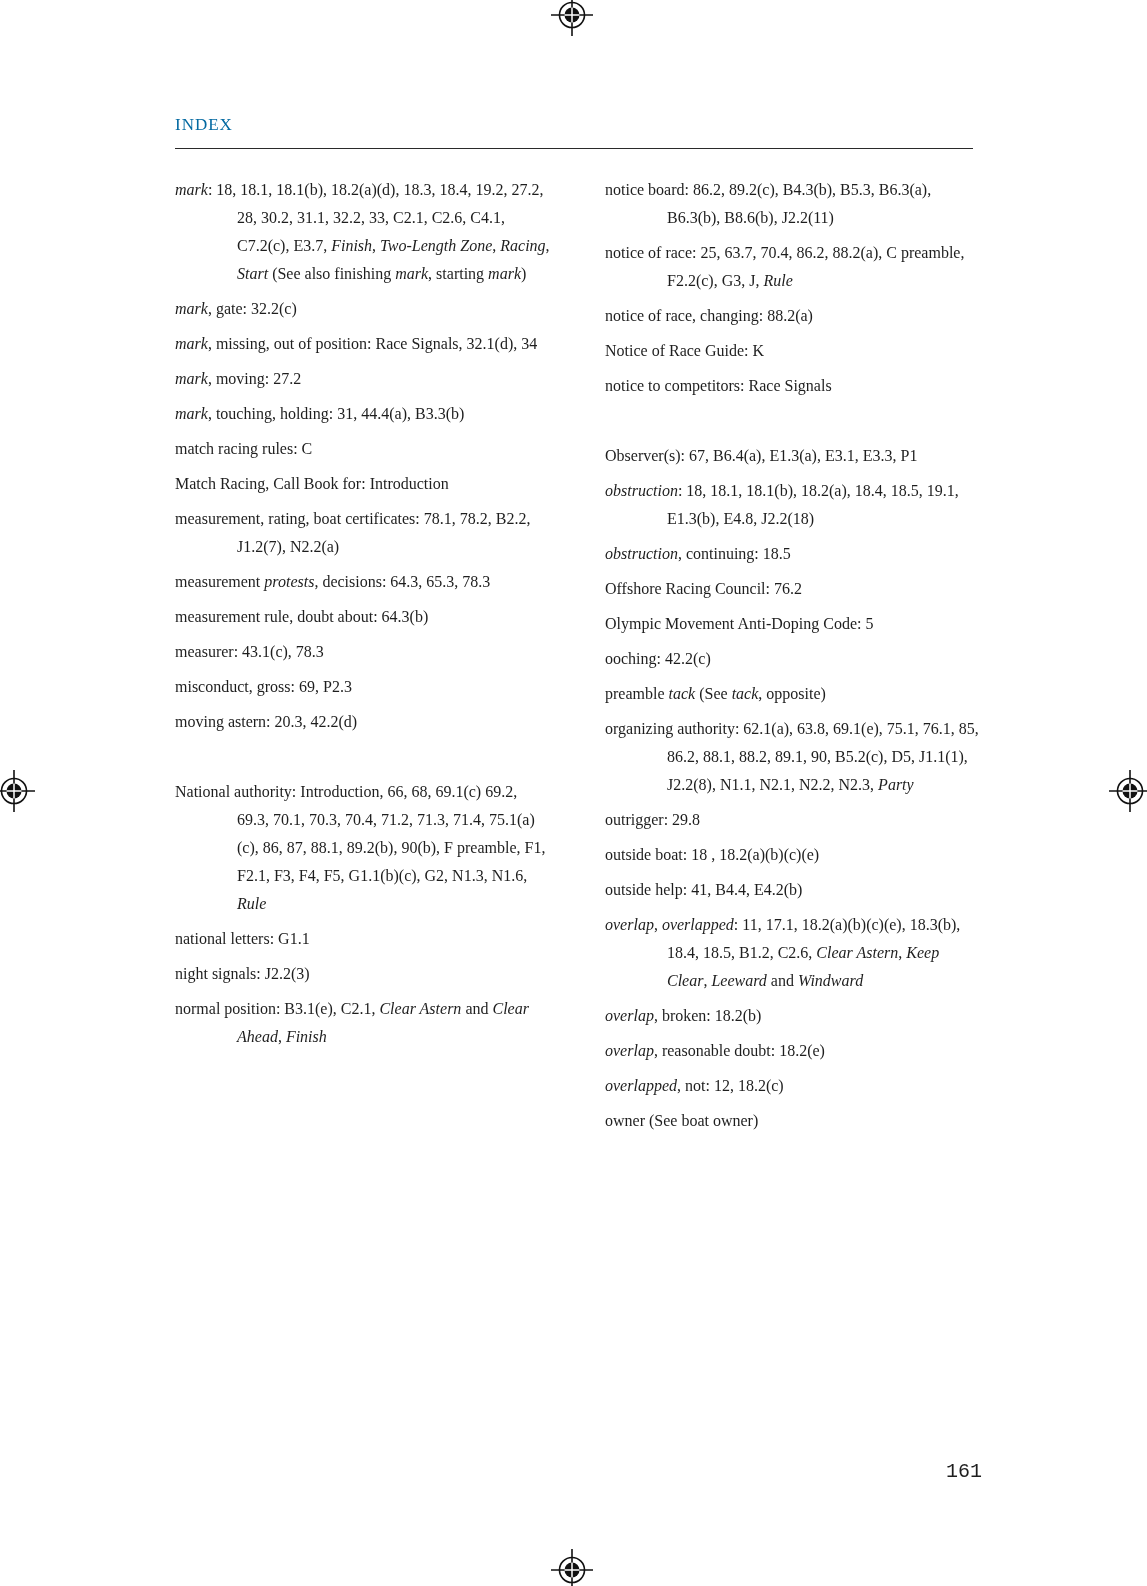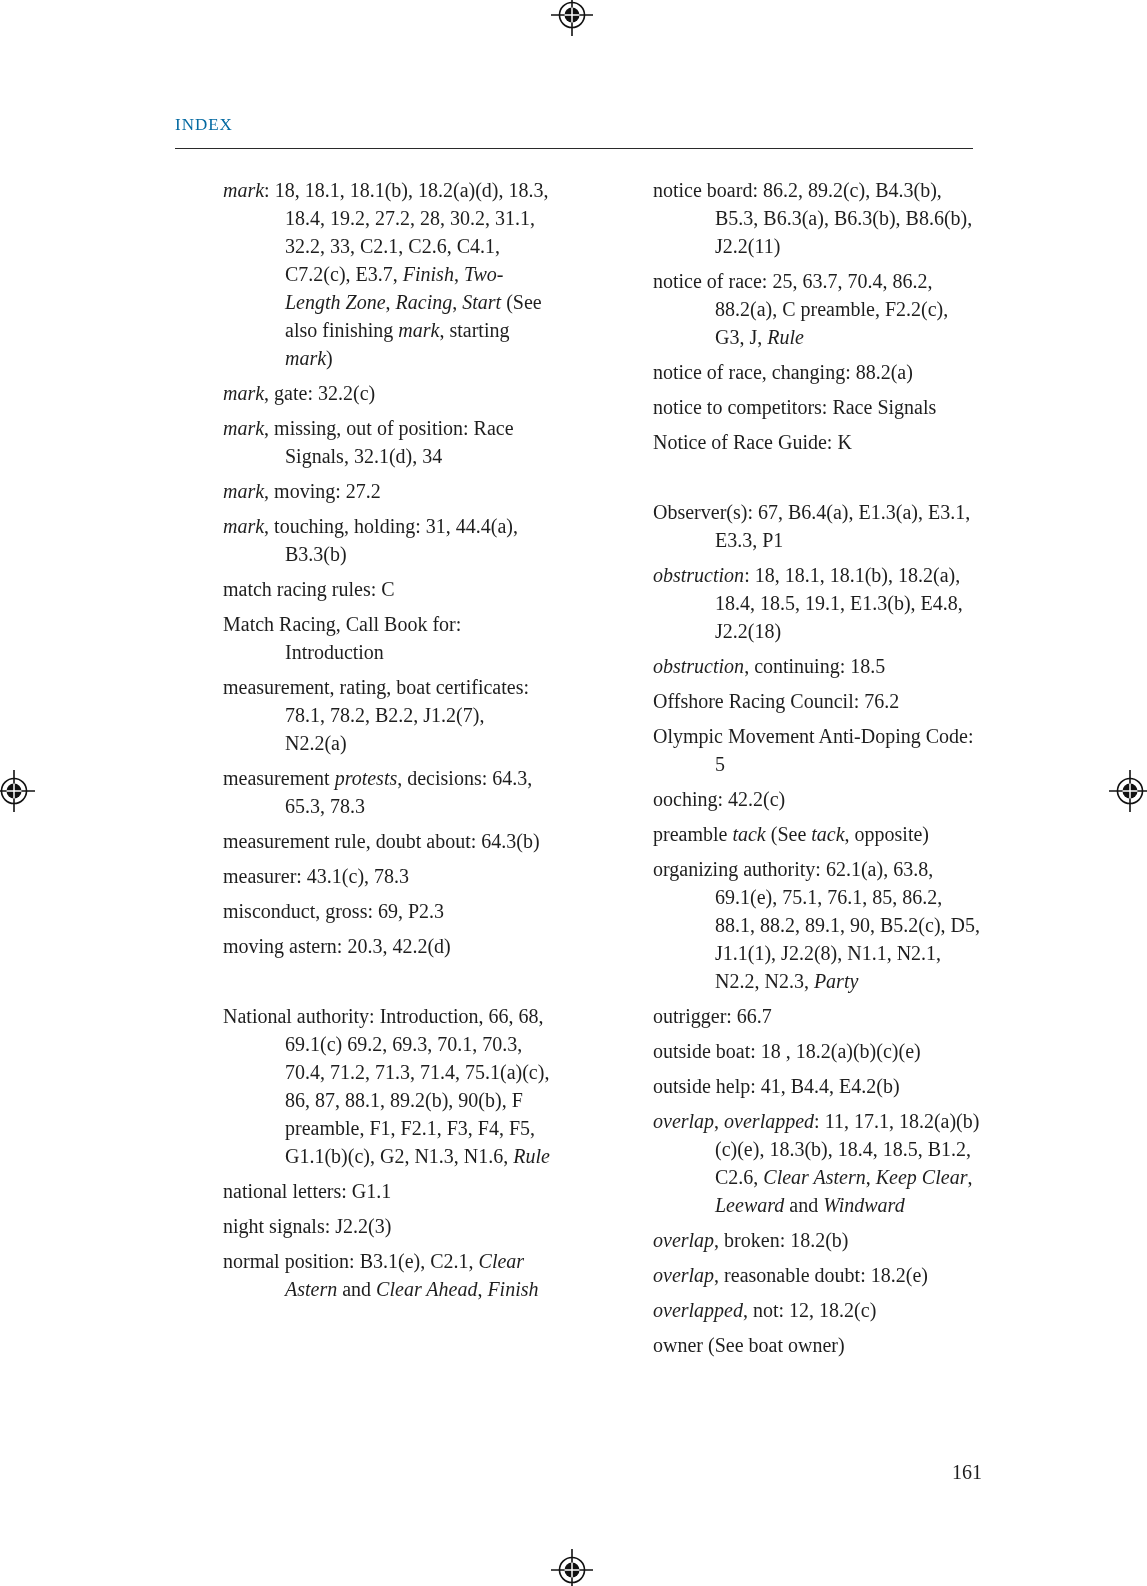--- a/index.html
+++ b/index.html
@@ -29,39 +29,39 @@
     position: absolute;
     left: 175px;
     top: 176px;
     width: 805px;
     display: flex;
     gap: 55px;
     align-items: flex-start;
   }
   .index-col {
     width: 375px;
-    font-size: 20px;
+    font-size: 16px;
     line-height: 28px;
-    margin-left: 48px;
   }
   .index-col p.entry {
     margin: 0 0 7px 0;
     padding-left: 62px;
     text-indent: -62px;
   }
   .index-col p.entry.gap-before { margin-top: 42px; }
   .index-col em { font-style: italic; }
   .page-number {
     position: absolute;
     left: 925px;
     top: 1460px;
     width: 57px;
     text-align: right;
     font-size: 20px;
     line-height: 24px;
+    font-family: Liberation Mono, monospace;
   }
 </style>
 </head>
 <body>
 
 <div class="page">
 
   <svg class="regmark" style="left:550px; top:-7px;" width="44" height="44" viewBox="-22 -22 44 44">
     <line x1="-21" y1="0" x2="21" y2="0" stroke="#111" stroke-width="1.6"></line>
     <line x1="0" y1="-21" x2="0" y2="21" stroke="#111" stroke-width="1.6"></line>
@@ -119,31 +119,31 @@
         <p class="entry"><span>moving astern: 20.3, 42.2(d)</span></p>
         <p class="entry gap-before"><span>National authority: Introduction, 66, 68, 69.1(c) 69.2, 69.3, 70.1, 70.3, 70.4, 71.2, 71.3, 71.4, 75.1(a)(c), 86, 87, 88.1, 89.2(b), 90(b), F preamble, F1, F2.1, F3, F4, F5, G1.1(b)(c), G2, N1.3, N1.6, </span><em>Rule</em></p>
         <p class="entry"><span>national letters: G1.1</span></p>
         <p class="entry"><span>night signals: J2.2(3)</span></p>
         <p class="entry"><span>normal position: B3.1(e), C2.1, </span><em>Clear Astern</em><span> and </span><em>Clear Ahead</em><span>, </span><em>Finish</em></p>
       </div>
     <div class="index-col">
         <p class="entry"><span>notice board: 86.2, 89.2(c), B4.3(b), B5.3, B6.3(a), B6.3(b), B8.6(b), J2.2(11)</span></p>
         <p class="entry"><span>notice of race: 25, 63.7, 70.4, 86.2, 88.2(a), C preamble, F2.2(c), G3, J, </span><em>Rule</em></p>
         <p class="entry"><span>notice of race, changing: 88.2(a)</span></p>
+        <p class="entry"><span>Notice of Race Guide: K</span></p>
         <p class="entry"><span>notice to competitors: Race Signals</span></p>
-        <p class="entry"><span>Notice of Race Guide: K</span></p>
         <p class="entry gap-before"><span>Observer(s): 67, B6.4(a), E1.3(a), E3.1, E3.3, P1</span></p>
         <p class="entry"><em>obstruction</em><span>: 18, 18.1, 18.1(b), 18.2(a), 18.4, 18.5, 19.1, E1.3(b), E4.8, J2.2(18)</span></p>
         <p class="entry"><em>obstruction</em><span>, continuing: 18.5</span></p>
         <p class="entry"><span>Offshore Racing Council: 76.2</span></p>
         <p class="entry"><span>Olympic Movement Anti-Doping Code: 5</span></p>
         <p class="entry"><span>ooching: 42.2(c)</span></p>
         <p class="entry"><span>preamble </span><em>tack</em><span> (See </span><em>tack</em><span>, opposite)</span></p>
         <p class="entry"><span>organizing authority: 62.1(a), 63.8, 69.1(e), 75.1, 76.1, 85, 86.2, 88.1, 88.2, 89.1, 90, B5.2(c), D5, J1.1(1), J2.2(8), N1.1, N2.1, N2.2, N2.3, </span><em>Party</em></p>
-        <p class="entry"><span>outrigger: 66.7</span></p>
+        <p class="entry"><span>outrigger: 29.8</span></p>
         <p class="entry"><span>outside boat: 18 , 18.2(a)(b)(c)(e)</span></p>
         <p class="entry"><span>outside help: 41, B4.4, E4.2(b)</span></p>
         <p class="entry"><em>overlap</em><span>, </span><em>overlapped</em><span>: 11, 17.1, 18.2(a)(b)(c)(e), 18.3(b), 18.4, 18.5, B1.2, C2.6, </span><em>Clear Astern</em><span>, </span><em>Keep Clear</em><span>, </span><em>Leeward</em><span> and </span><em>Windward</em></p>
         <p class="entry"><em>overlap</em><span>, broken: 18.2(b)</span></p>
         <p class="entry"><em>overlap</em><span>, reasonable doubt: 18.2(e)</span></p>
         <p class="entry"><em>overlapped</em><span>, not: 12, 18.2(c)</span></p>
         <p class="entry"><span>owner (See boat owner)</span></p>
       </div>
   </div>
 

